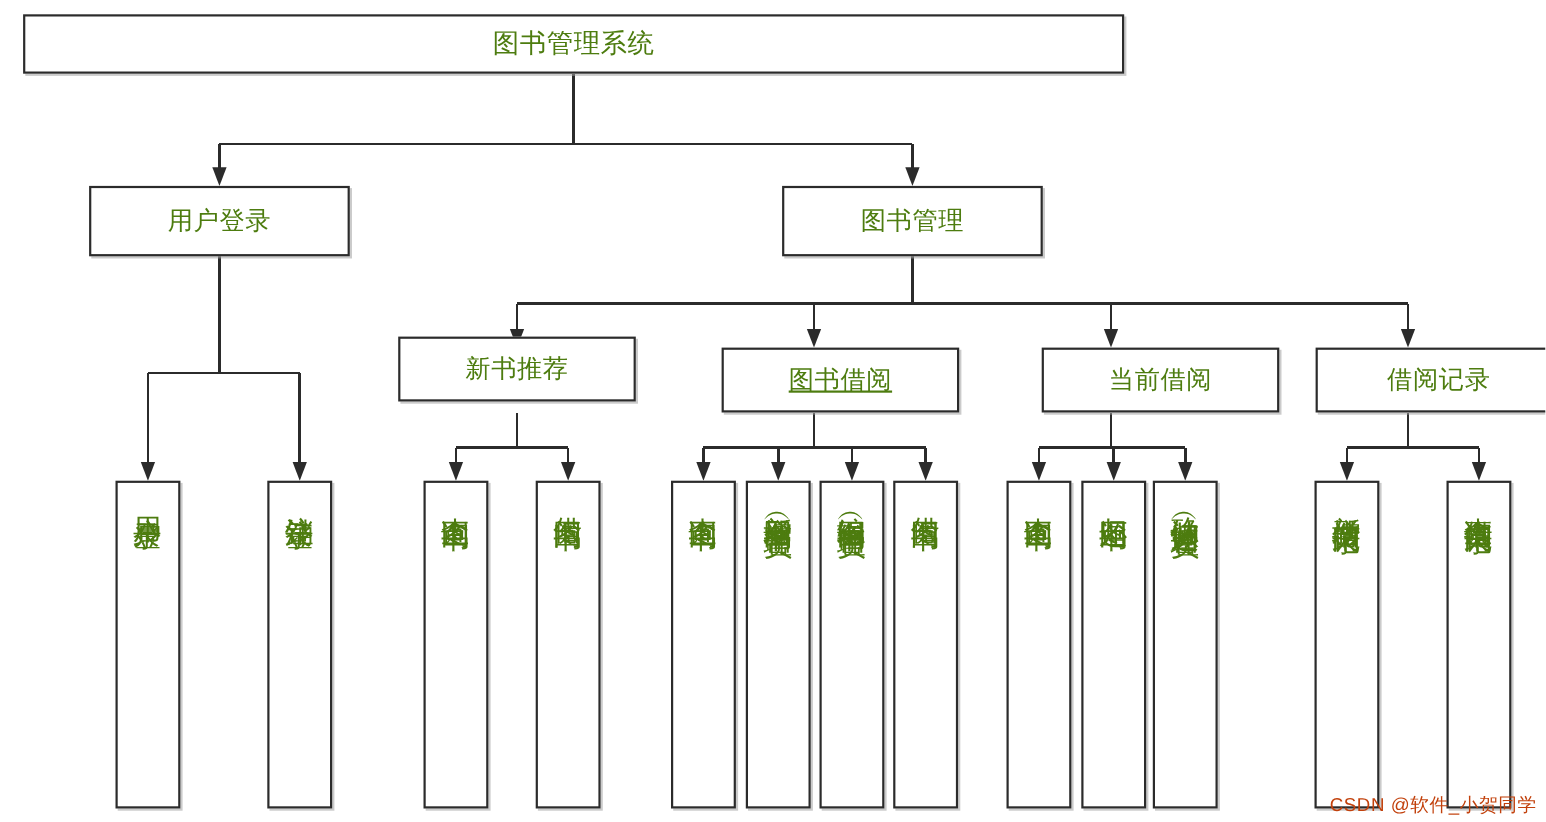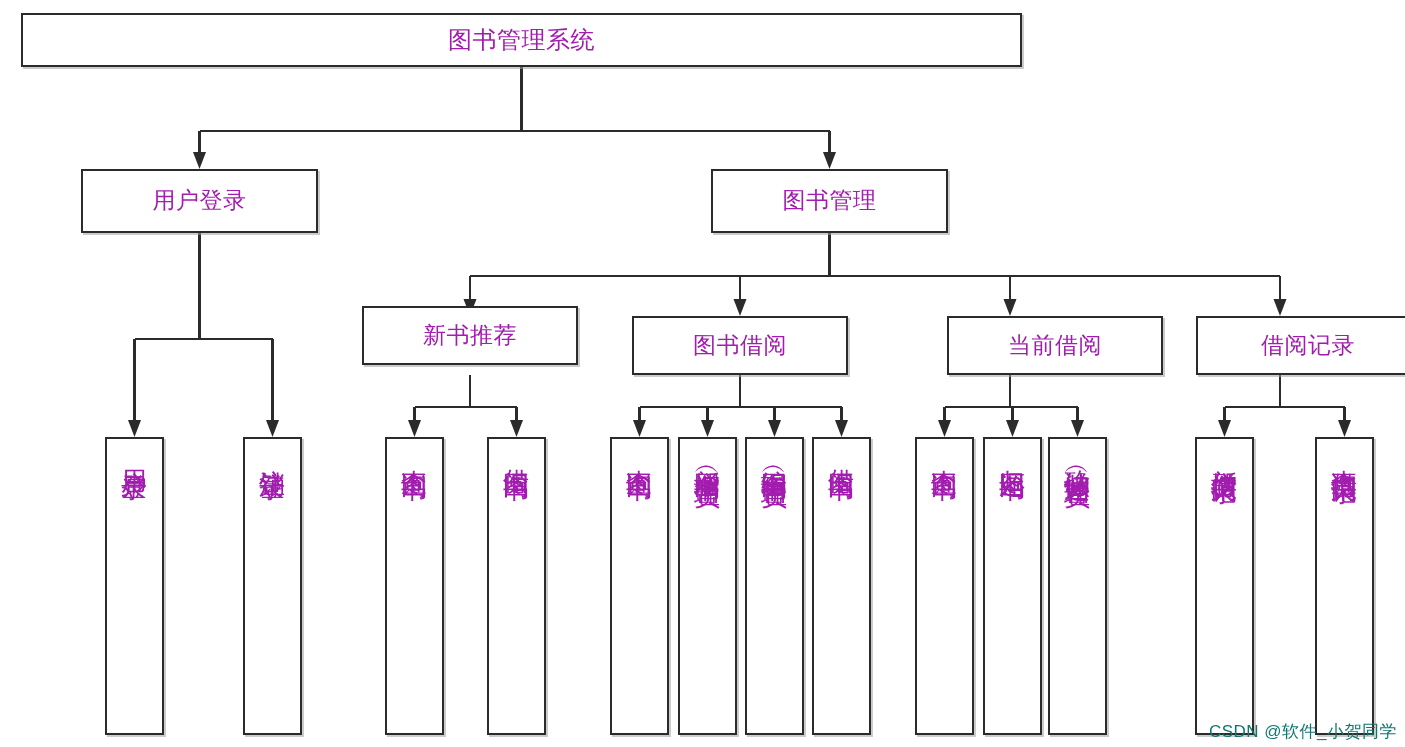--- a/index.html
+++ b/index.html
@@ -32,21 +32,21 @@
   
   .node{
     position:absolute;
     box-sizing:border-box;
     background:#ffffff;
     border:2.4px solid #2b2b2b;
     box-shadow:2px 2px 0 0 rgba(160,160,160,.55);
     display:flex;
     align-items:center;
     justify-content:center;
-    color:#a21caf;
+    color:#4d7c0f;
   }
   .node .label{
     display:block;
     text-align:center;
     line-height:1.18;
     letter-spacing:.5px;
   }
   
   .node.horiz .label{
     font-size:23px;
@@ -68,21 +68,21 @@
     letter-spacing:2px;
     white-space:nowrap;
   }
 
   
   #watermark{
     position:absolute;
     right:8px;
     bottom:4px;
     font-size:17px;
-    color:#0f766e;
+    color:#c2410c;
     white-space:nowrap;
     letter-spacing:.5px;
     pointer-events:none;
   }
 </style>
 </head>
 <body>
 
 <div id="canvas">
 
@@ -147,21 +147,21 @@
       </div>
       <div class="node horiz" style="left: 81px; top: 169px; width: 237px; height: 64px;">
         <span class="label">用户登录</span>
       </div>
       <div class="node horiz" style="left: 711px; top: 169px; width: 237px; height: 64px;">
         <span class="label">图书管理</span>
       </div>
       <div class="node horiz" style="left: 362px; top: 306px; width: 216px; height: 59px;">
         <span class="label">新书推荐</span>
       </div>
-      <div class="node horiz" style="left: 632px; top: 316px; width: 216px; height: 59px;">
+      <div class="node horiz" style="left: 656px; top: 316px; width: 216px; height: 59px; text-decoration: underline;">
         <span class="label">图书借阅</span>
       </div>
       <div class="node horiz" style="left: 902px; top: 316px; width: 216px; height: 59px; margin-left: 45px;">
         <span class="label">当前借阅</span>
       </div>
       <div class="node horiz" style="left: 1172px; top: 316px; width: 224px; height: 59px; margin-left: 24px;">
         <span class="label">借阅记录</span>
       </div>
       <div class="node vert" style="left: 105px; top: 437px; width: 59px; height: 298px;">
         <span class="label">用户登录</span>

